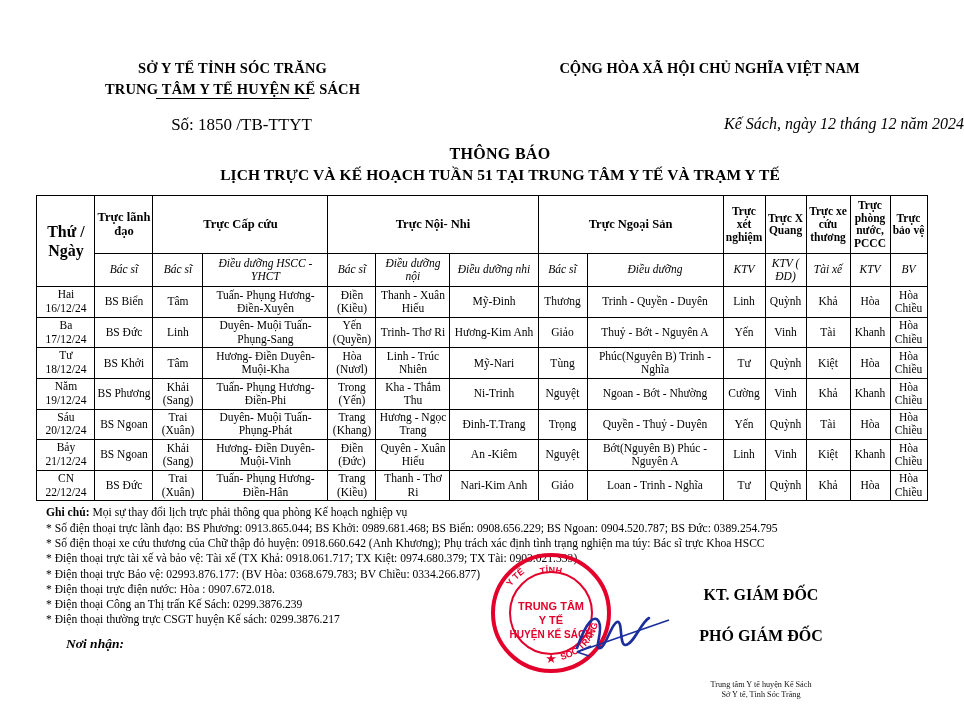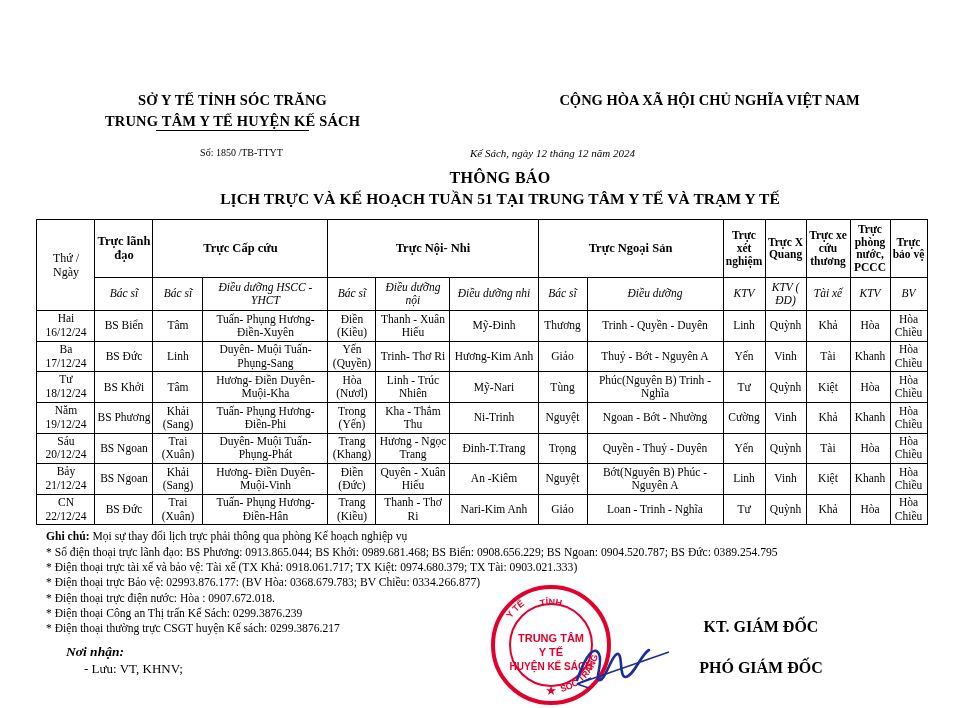--- a/index.html
+++ b/index.html
@@ -14,21 +14,20 @@
     position: relative;
     overflow: hidden;
   }
 
   .page { position: relative; width: 964px; height: 708px; }
 
   
   .header {
     display: flex;
     padding: 58px 10px 0 0;
-    margin-top: 32px;
   }
   .hdr-left { width: 470px; text-align: center; }
   .hdr-right { width: 494px; text-align: center; }
 
   .org-line1 {
     font-size: 14.5px; font-weight: bold; letter-spacing: .2px;
     line-height: 1.45;
   }
   .org-line2 {
     font-size: 14.5px; font-weight: bold; letter-spacing: .2px;
@@ -51,22 +50,22 @@
     display: inline-block; position: relative;
   }
   .nation-line2::after {
     content: "";
     position: absolute;
     left: -4px; right: -4px; bottom: 1px;
     border-bottom: 1px solid #000;
   }
 
   .subhdr { display: flex; margin-top: 15px; }
-  .so-line { width: 470px; text-align: center; font-size: 10px; padding-left: 13px; }
-  .date-line { width: 494px; text-align: left; font-size: 11px; font-style: italic; }
+  .so-line { width: 470px; text-align: center; font-size: 17px; padding-left: 13px; }
+  .date-line { width: 494px; text-align: right; font-size: 16px; font-style: italic; }
 
   .title-block { text-align: center; margin-top: 10px; margin-left: 36px; }
   .t-thongbao { font-size: 16px; font-weight: bold; letter-spacing: .3px; }
   .t-sub { font-size: 15.5px; font-weight: bold; margin-top: 3px; letter-spacing: .1px; }
 
   
   table.sched {
     border-collapse: collapse;
     margin: 11px auto 0 auto;
     width: 890px;
@@ -86,21 +85,21 @@
     padding: 3px 2px;
   }
   table.sched th.grp.small { font-size: 11.5px; line-height: 1.1; }
   table.sched th.sub {
     font-style: italic;
     font-weight: normal;
     font-size: 11.5px;
     padding: 3px 1px;
   }
   table.sched th.daycol {
-    font-weight: normal; font-size: 12px; line-height: 1.2;
+    font-weight: bold; font-size: 16px; line-height: 1.2;
   }
   table.sched td.day {
     font-size: 11.5px; line-height: 1.2;
   }
   table.sched tbody tr { height: 29px; }
 
   .outer-thick { border: 1.6px solid #000 !important; }
 
   
   .notes { margin: 4px 0 0 46px; font-size: 11.6px; line-height: 1.32; }
@@ -340,32 +339,32 @@
       </tbody>
   </table>
 
   <div class="notes">
     <div class="row">
       <span class="lbl">Ghi chú:</span>
       <span>Mọi sự thay đổi lịch trực phải thông qua phòng Kế hoạch nghiệp vụ</span>
     </div>
     <div id="notes-lines">
         <div class="row">* Số điện thoại trực lãnh đạo: BS Phương: 0913.865.044; BS Khởi:  0989.681.468; BS Biển: 0908.656.229; BS Ngoan: 0904.520.787; BS Đức: 0389.254.795</div>
+        <div class="row">* Số điện thoại xe cứu thương của Chữ thập đỏ huyện: 0918.660.642 (Anh Khương); Phụ trách xác định tình trạng nghiện ma túy: Bác sĩ trực Khoa HSCC</div>
         <div class="row">* Điện thoại trực tài xế và bảo vệ: Tài  xế (TX  Khả: 0918.061.717;  TX Kiệt: 0974.680.379;  TX Tài: 0903.021.333)</div>
         <div class="row">* Điện thoại trực Bảo vệ: 02993.876.177: (BV Hòa: 0368.679.783; BV Chiều: 0334.266.877)</div>
         <div class="row">* Điện thoại trực điện nước: Hòa : 0907.672.018.</div>
         <div class="row">* Điện thoại Công an Thị trấn Kế Sách: 0299.3876.239</div>
         <div class="row">* Điện thoại thường trực CSGT huyện Kế sách: 0299.3876.217</div>
       </div>
   </div>
 
   <div class="noinhan">
     <div class="nn-title">Nơi nhận:</div>
     <div id="recipients-items">
-        <div class="nn-item">- Lưu: VT, KHNV;</div>
       </div>
   </div>
 
   <div class="stamp">
     <svg width="124" height="124" viewBox="0 0 124 124" aria-hidden="true">
       <defs>
         <path id="arcTop" d="M 22,62 A 40,40 0 0 1 102,62" fill="none"></path>
         <path id="arcLeftS" d="M 14,62 A 48,48 0 0 1 62,14" fill="none"></path>
         <path id="arcRightS" d="M 62,110 A 48,48 0 0 0 110,62" fill="none"></path>
       </defs>

